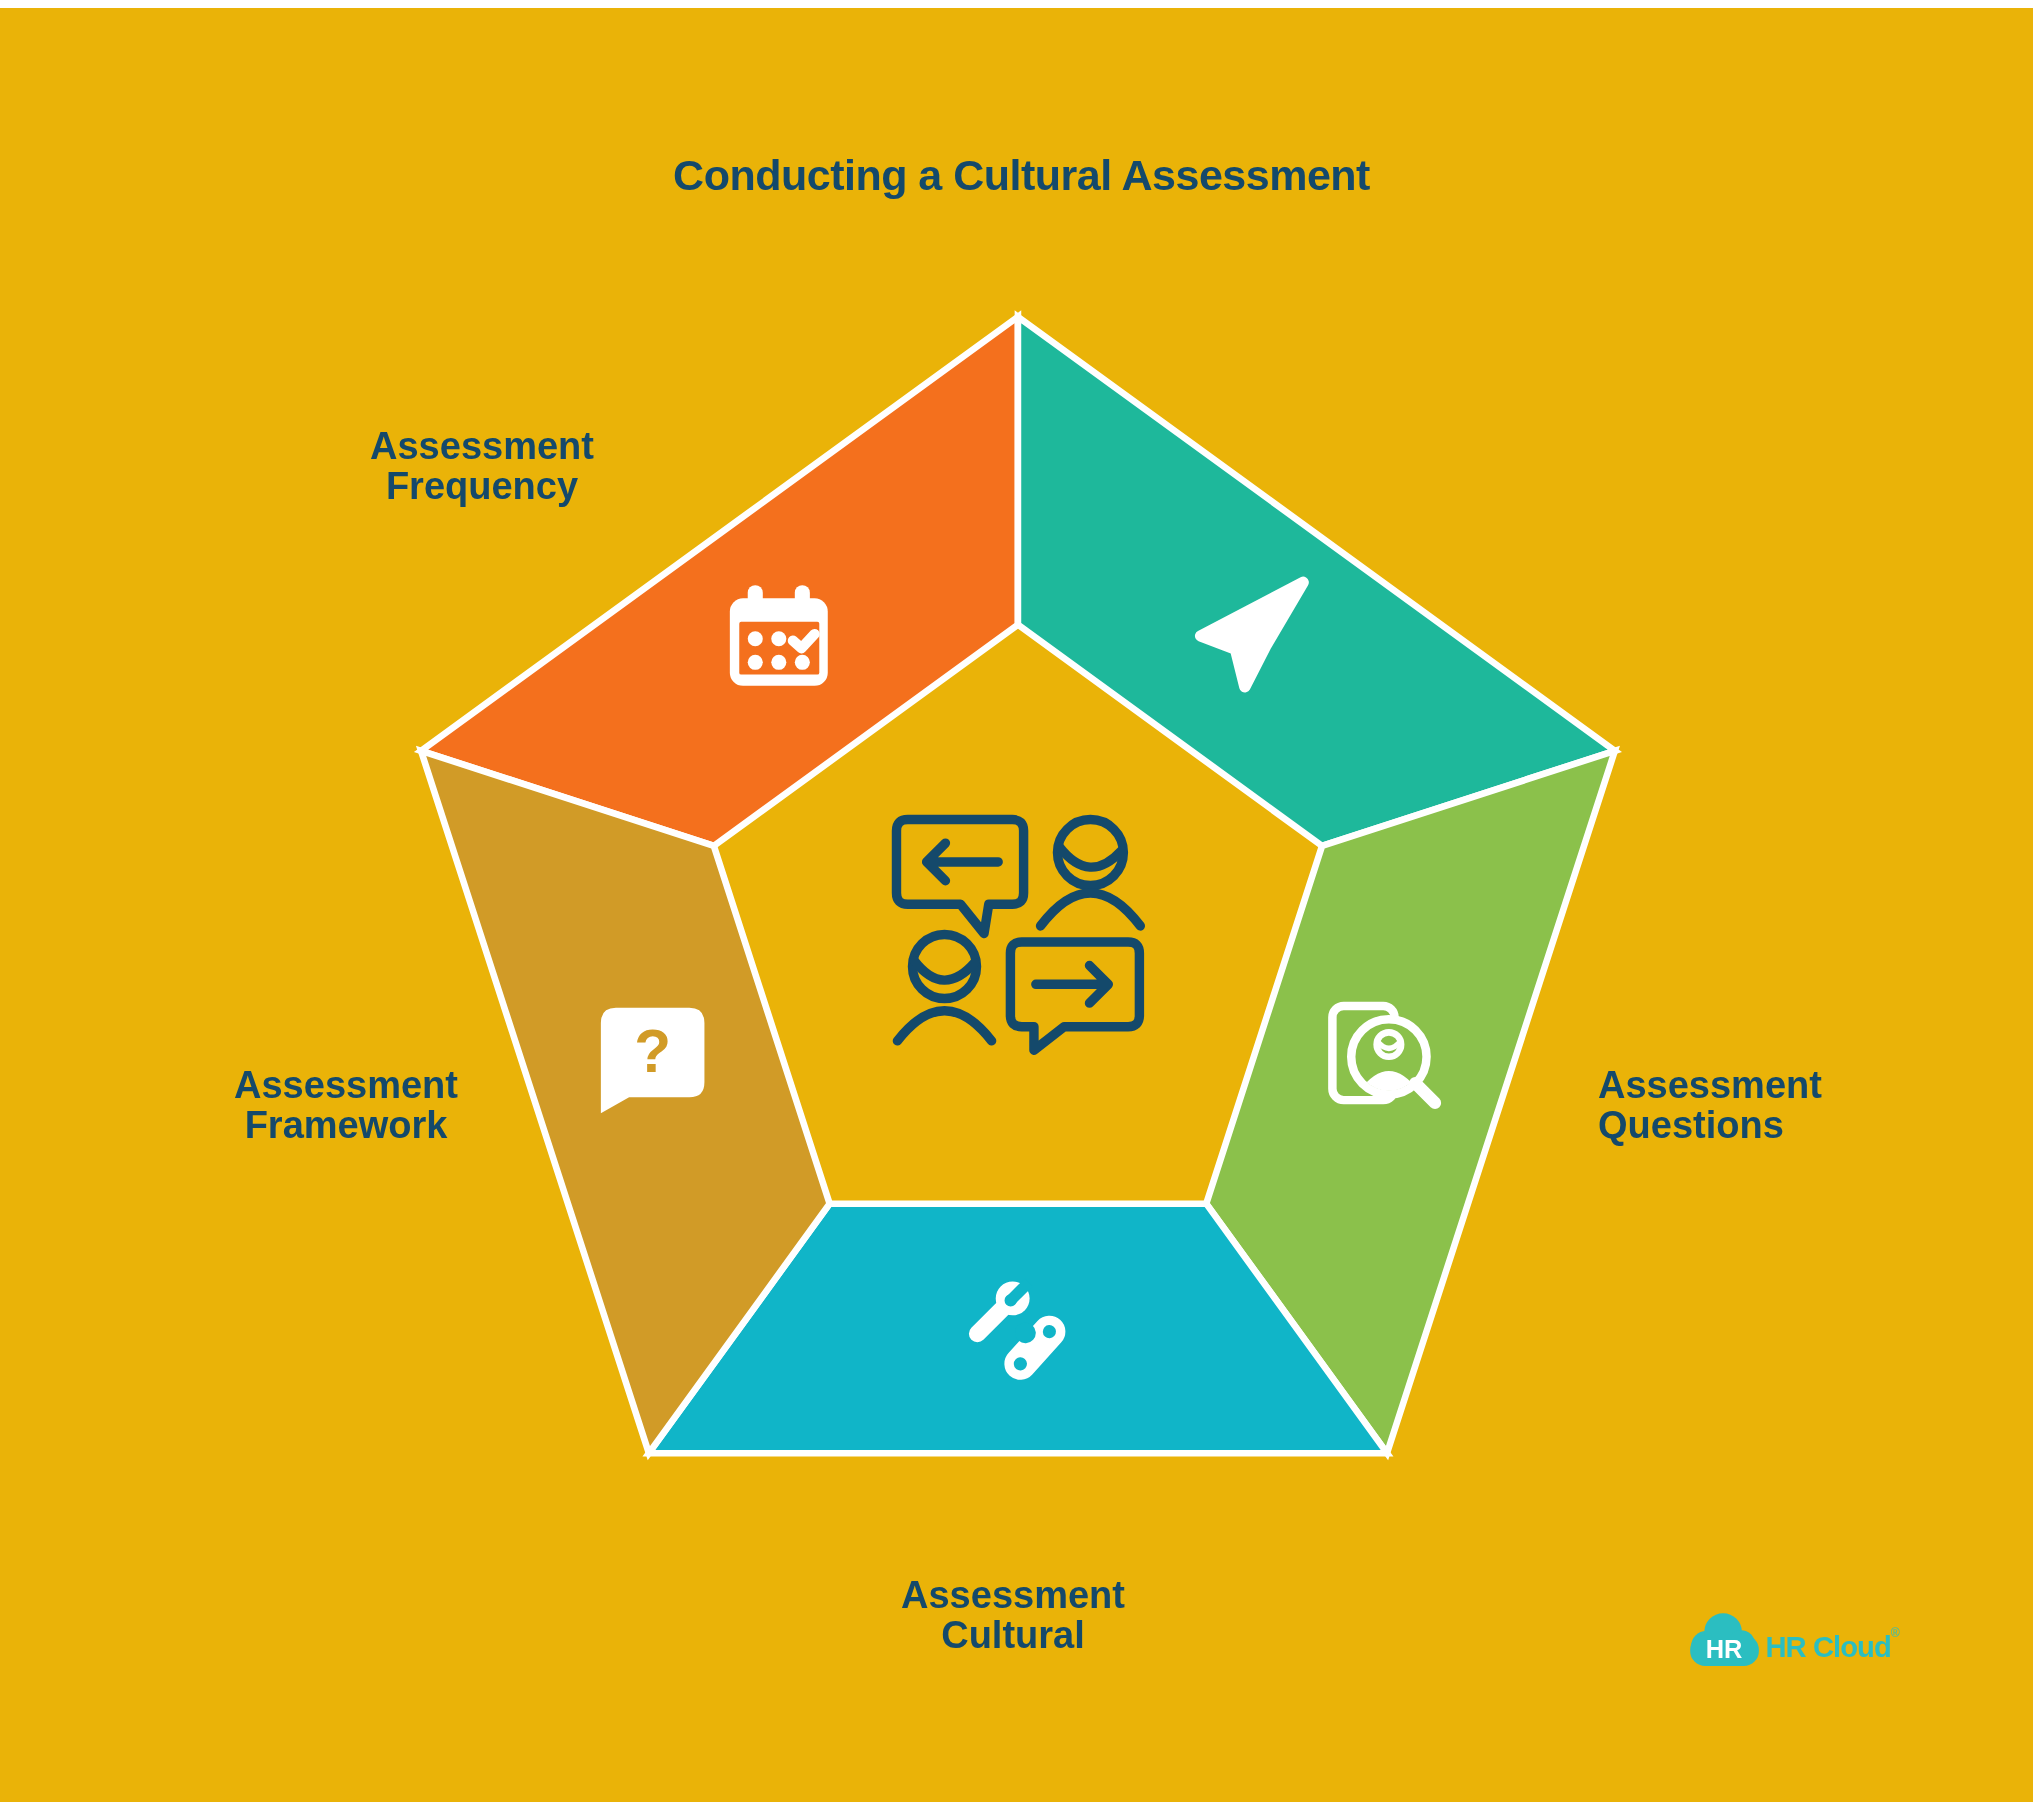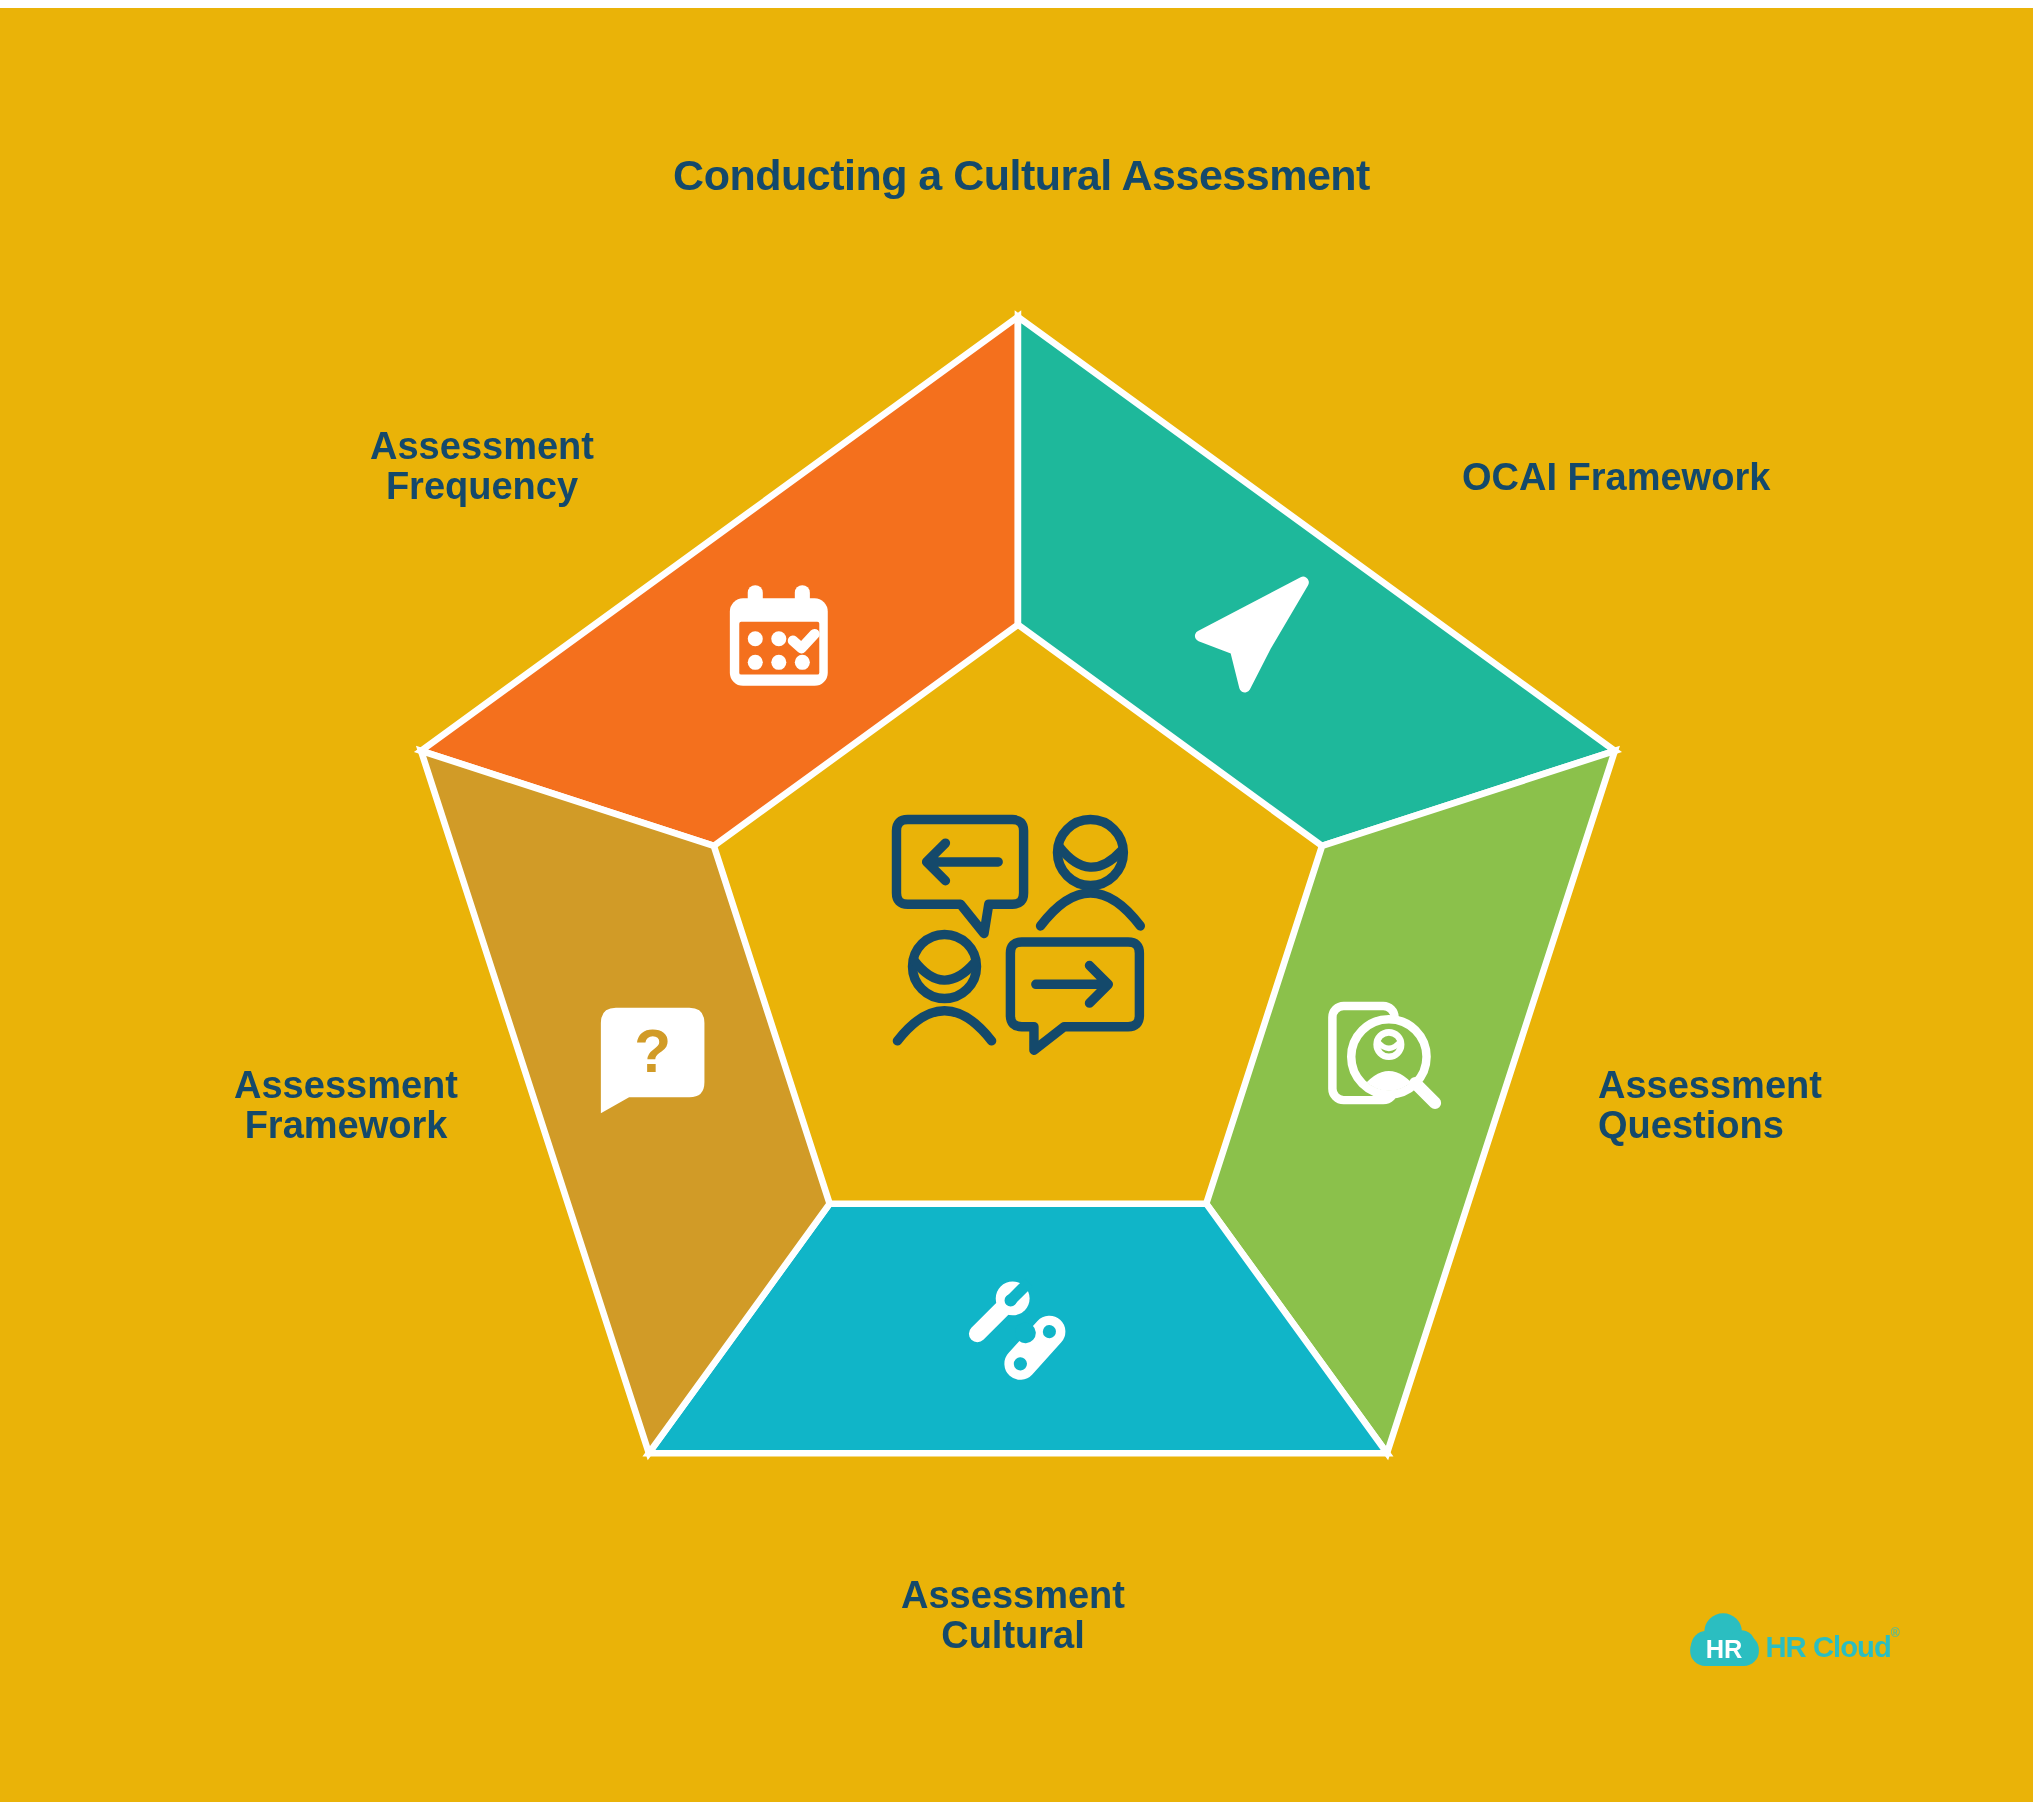--- a/index.html
+++ b/index.html
@@ -110,23 +110,20 @@
       <text x="44" y="17" font-size="31" font-weight="800" letter-spacing="-1" fill="#2BBEC1">HR Cloud</text>
       <text x="177" y="-4" font-size="13" fill="#2BBEC1">®</text>
     </g>
   </svg>
 
   <div class="label center lbl-frequency" style="color: rgb(20, 73, 107);">
     <div>Assessment</div>
     <div>Frequency</div>
   </div>
 
-  <div class="label left lbl-ocai" style="color: rgb(20, 73, 107);">
-    <div>OCAI Framework</div>
-  </div>
 
   <div class="label left lbl-components" style="color: rgb(20, 73, 107);">
     <div>Assessment</div>
     <div>Questions</div>
   </div>
 
   <div class="label center lbl-methods" style="color: rgb(20, 73, 107);">
     <div>Assessment</div>
     <div>Cultural</div>
   </div>

